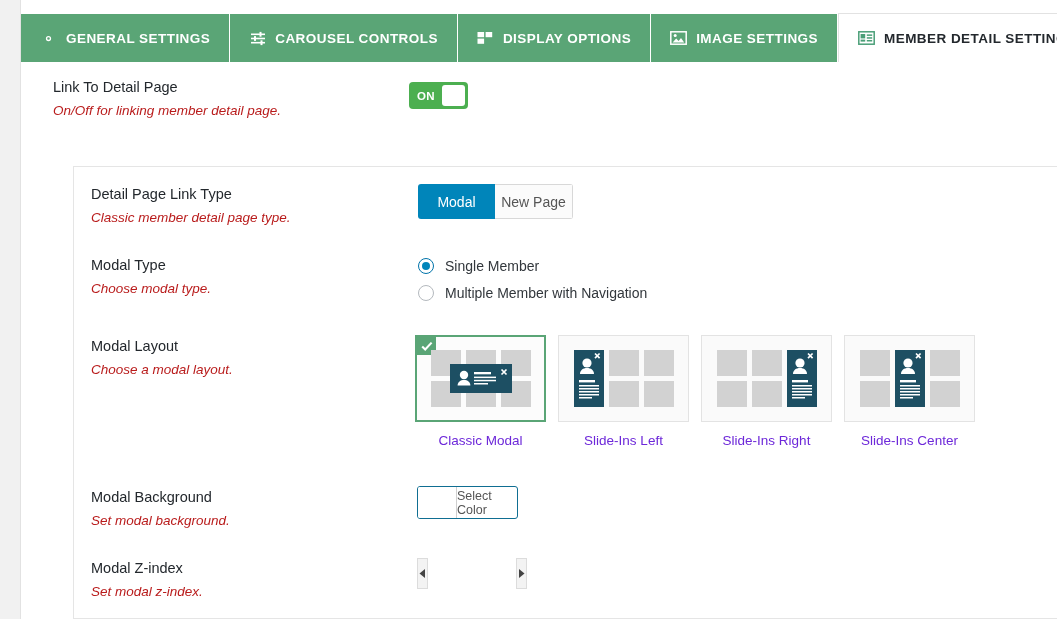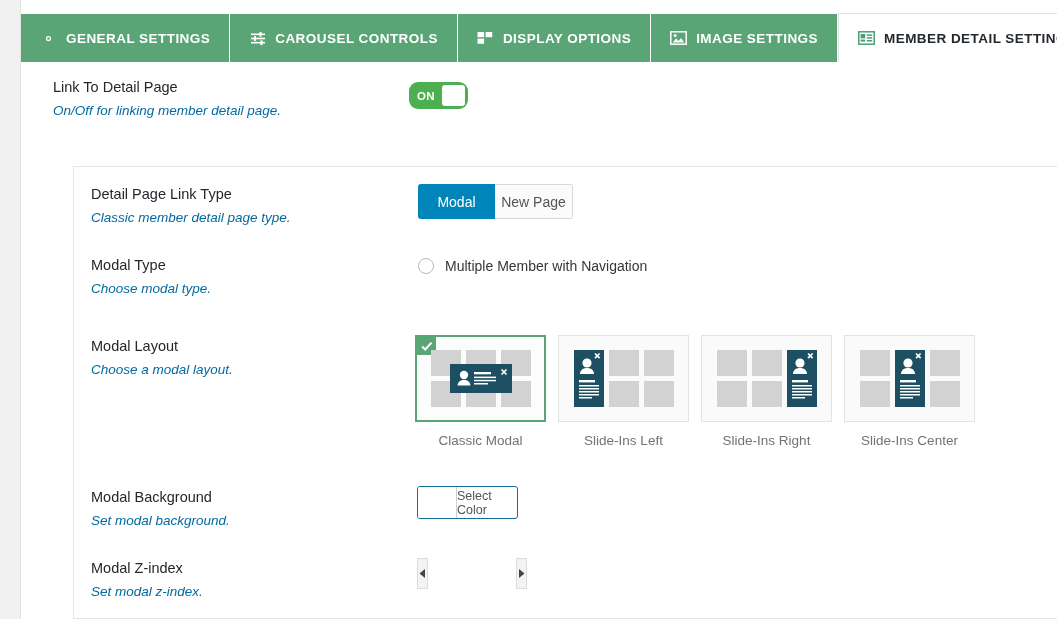--- a/index.html
+++ b/index.html
@@ -46,27 +46,27 @@
   .tab .tico svg{display:block;}
 
   
   .rowOuter{
     position:absolute;left:32px;top:78px;width:980px;
   }
   .lbl{
     font-size:14.5px;font-weight:normal;color:#23282d;line-height:1.25;
   }
   .desc{
-    font-size:13.5px;font-style:italic;color:#0369a1;margin-top:6px;line-height:1.3;
+    font-size:13.5px;font-style:italic;color:#b91c1c;margin-top:6px;line-height:1.3;
   }
 
   
   .toggle{
     position:absolute;left:356px;top:4px;
-    width:59px;height:27px;border-radius:9px;background:#4caf50;
+    width:59px;height:27px;border-radius:4px;background:#4caf50;
     display:flex;align-items:center;cursor:pointer;
     box-sizing:border-box;
   }
   .toggle .tgtxt{
     color:#ffffff;font-size:11.5px;font-weight:bold;letter-spacing:.4px;
     margin-left:8px;
   }
   .toggle .knob{
     position:absolute;right:3px;top:3px;width:23px;height:21px;
     border-radius:3px;background:#ffffff;
@@ -111,21 +111,21 @@
     background:#fafafa;border:1px solid #e3e3e3;box-sizing:border-box;
     display:flex;align-items:center;justify-content:center;
   }
   .thumb.sel .thumbBox{border:2px solid #5aa576;background:#fcfcfc;}
   .check{
     position:absolute;left:0;top:0;width:19px;height:18px;background:#5aa576;
     display:flex;align-items:center;justify-content:center;
   }
   .check svg{display:block;}
   .tname{
-    text-align:center;margin-top:11px;font-size:13.5px;color:#737373;
+    text-align:center;margin-top:11px;font-size:13.5px;color:#6d28d9;
   }
   .grid3{display:grid;grid-template-columns:repeat(3,30px);grid-template-rows:repeat(2,26px);gap:5px;position:relative;}
   .cell{background:#d2d2d2;}
   .cell.hid{visibility:hidden;}
   .ovl{position:absolute;background:#1d4f63;}
 
   
   .colorpick{
     display:flex;width:101px;height:33px;border:1px solid #0f6e92;
     border-radius:3px;overflow:hidden;box-sizing:border-box;cursor:pointer;background:#fff;
@@ -238,20 +238,24 @@
           <div class="segbtn on">Modal</div>
           <div class="segbtn off">New Page</div>
         </div>
       </div>
 
       <div class="crow" style="top:89px;">
         <div class="lbl">Modal Type</div>
         <div class="desc">Choose modal type.</div>
       </div>
       <div class="cctl" style="left:344px;top:91px;">
+        <div class="radio">
+          <span class="rdot sel"></span>
+          <span class="rtxt">Single Member</span>
+        </div>
         <div class="radio">
           <span class="rdot"></span>
           <span class="rtxt">Multiple Member with Navigation</span>
         </div>
       </div>
 
       <div class="crow" style="top:170px;">
         <div class="lbl">Modal Layout</div>
         <div class="desc">Choose a modal layout.</div>
       </div>

